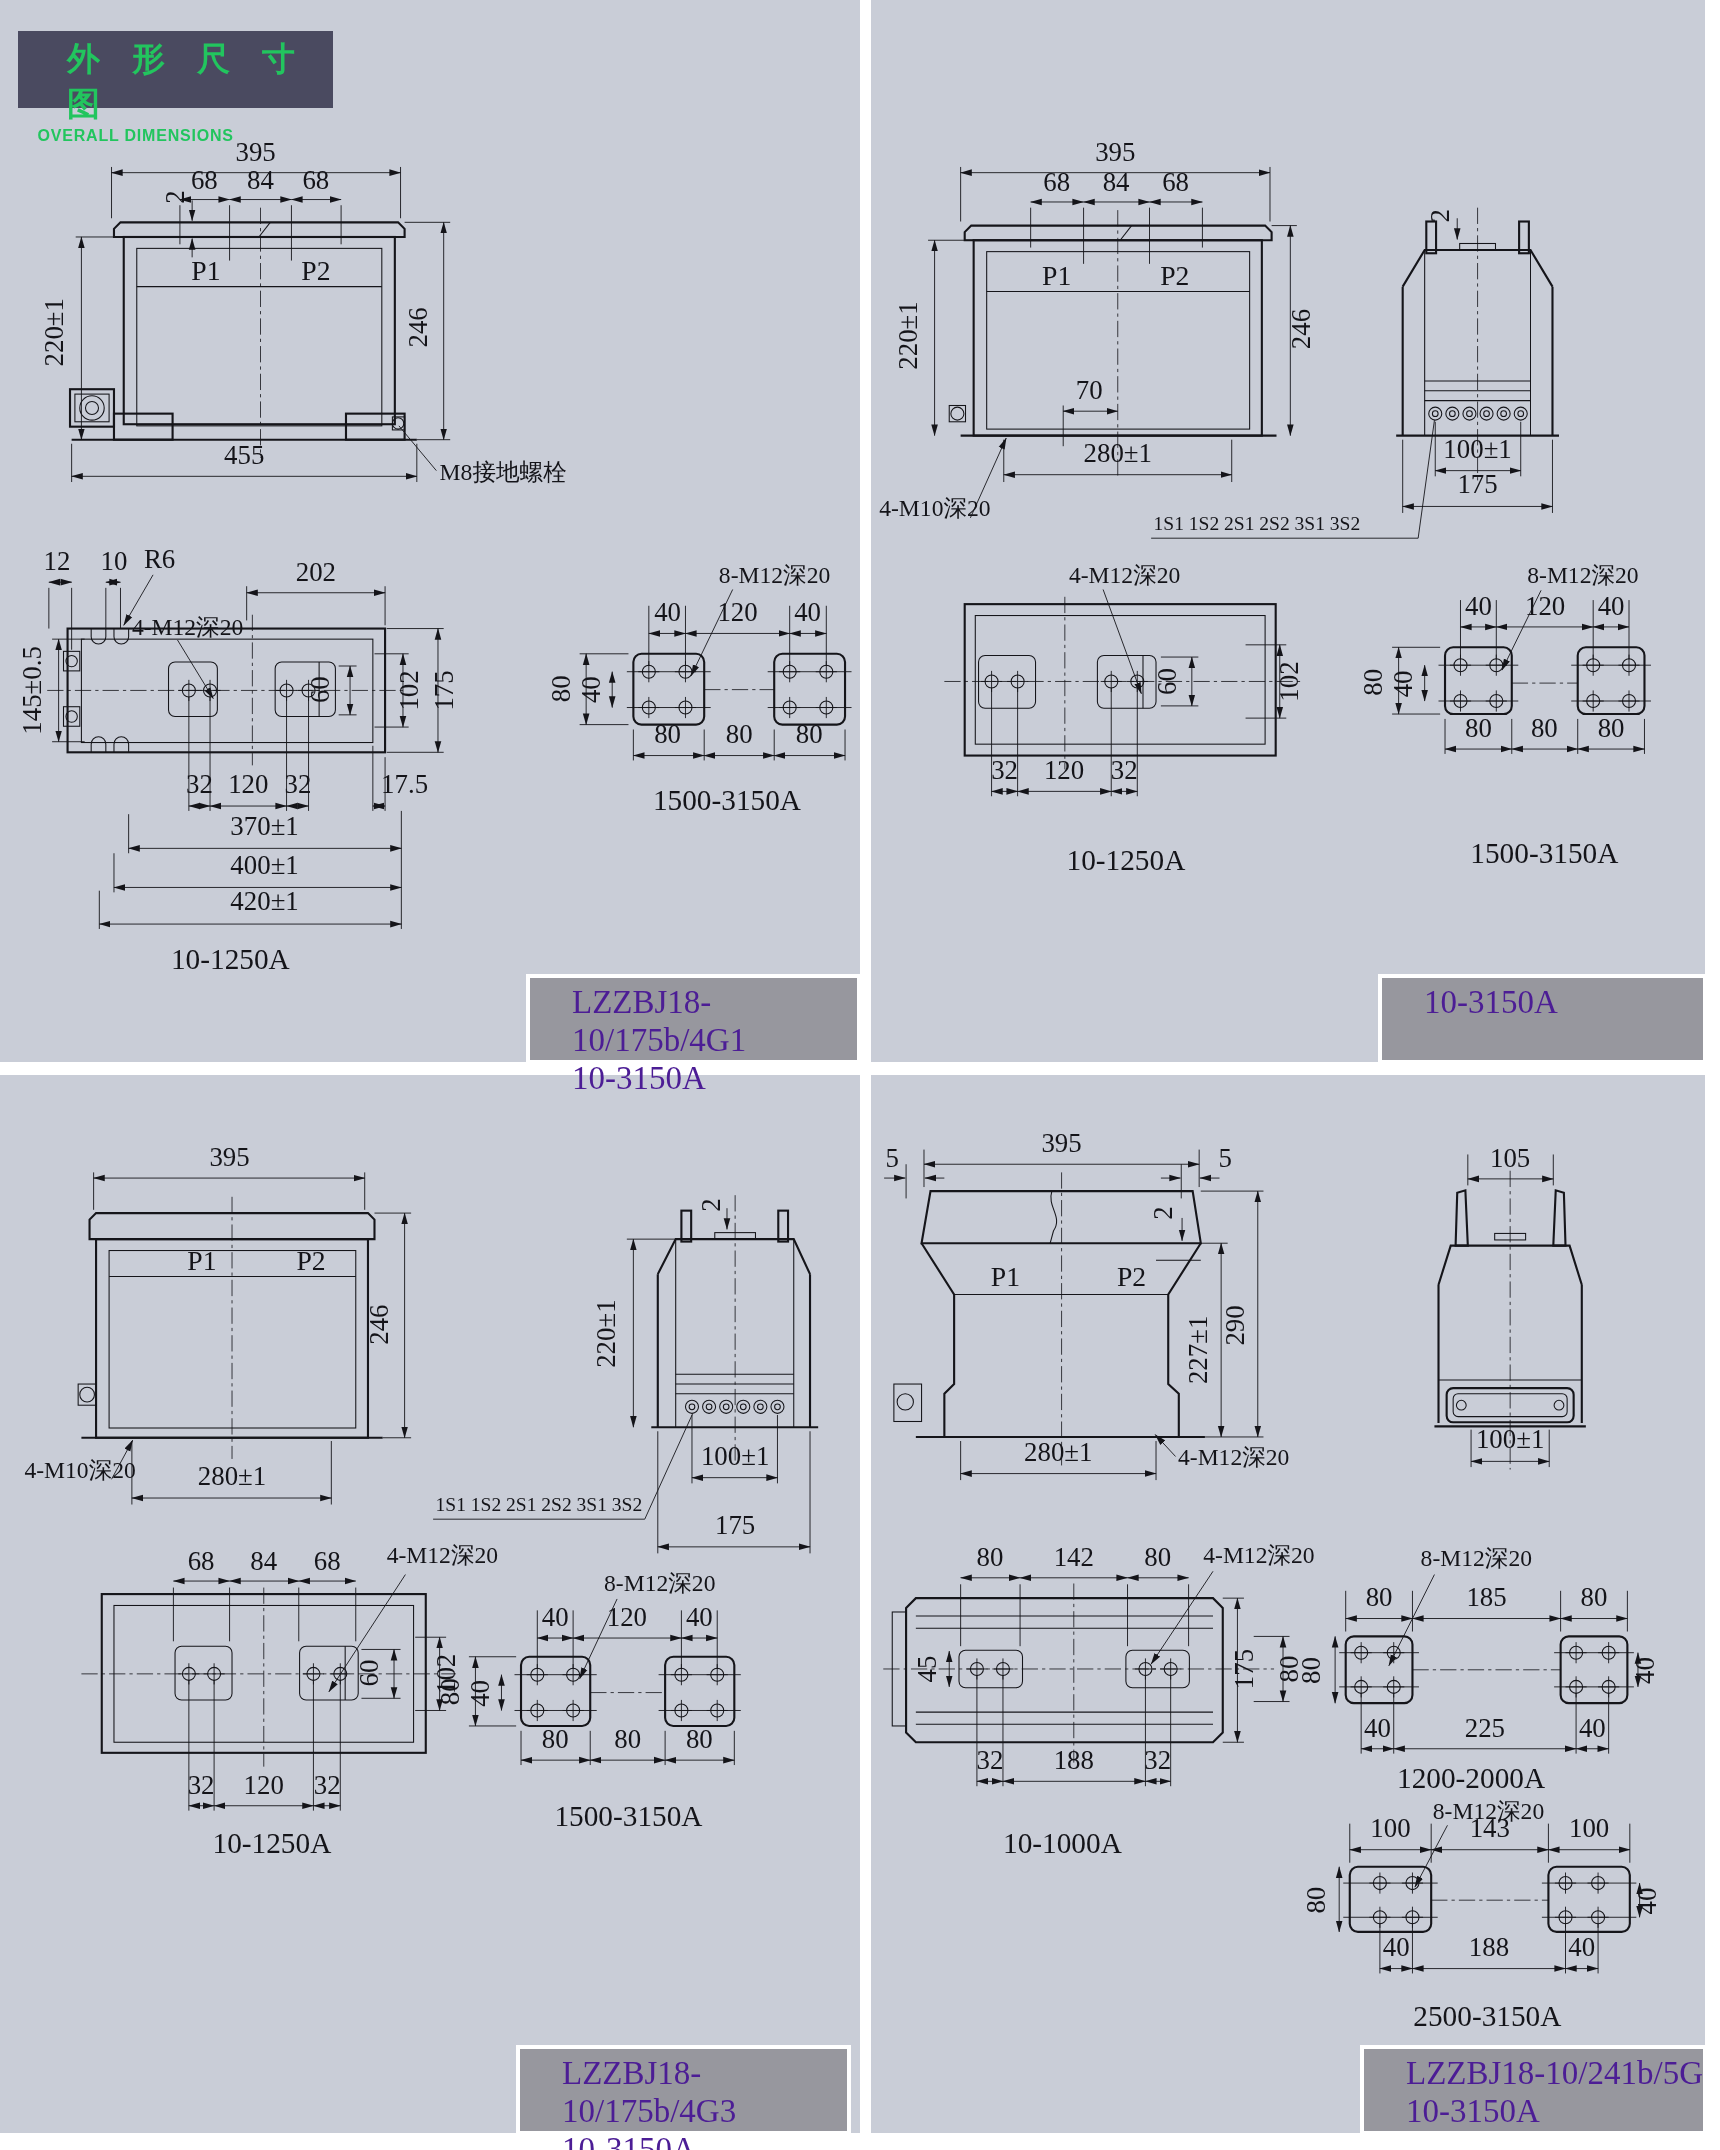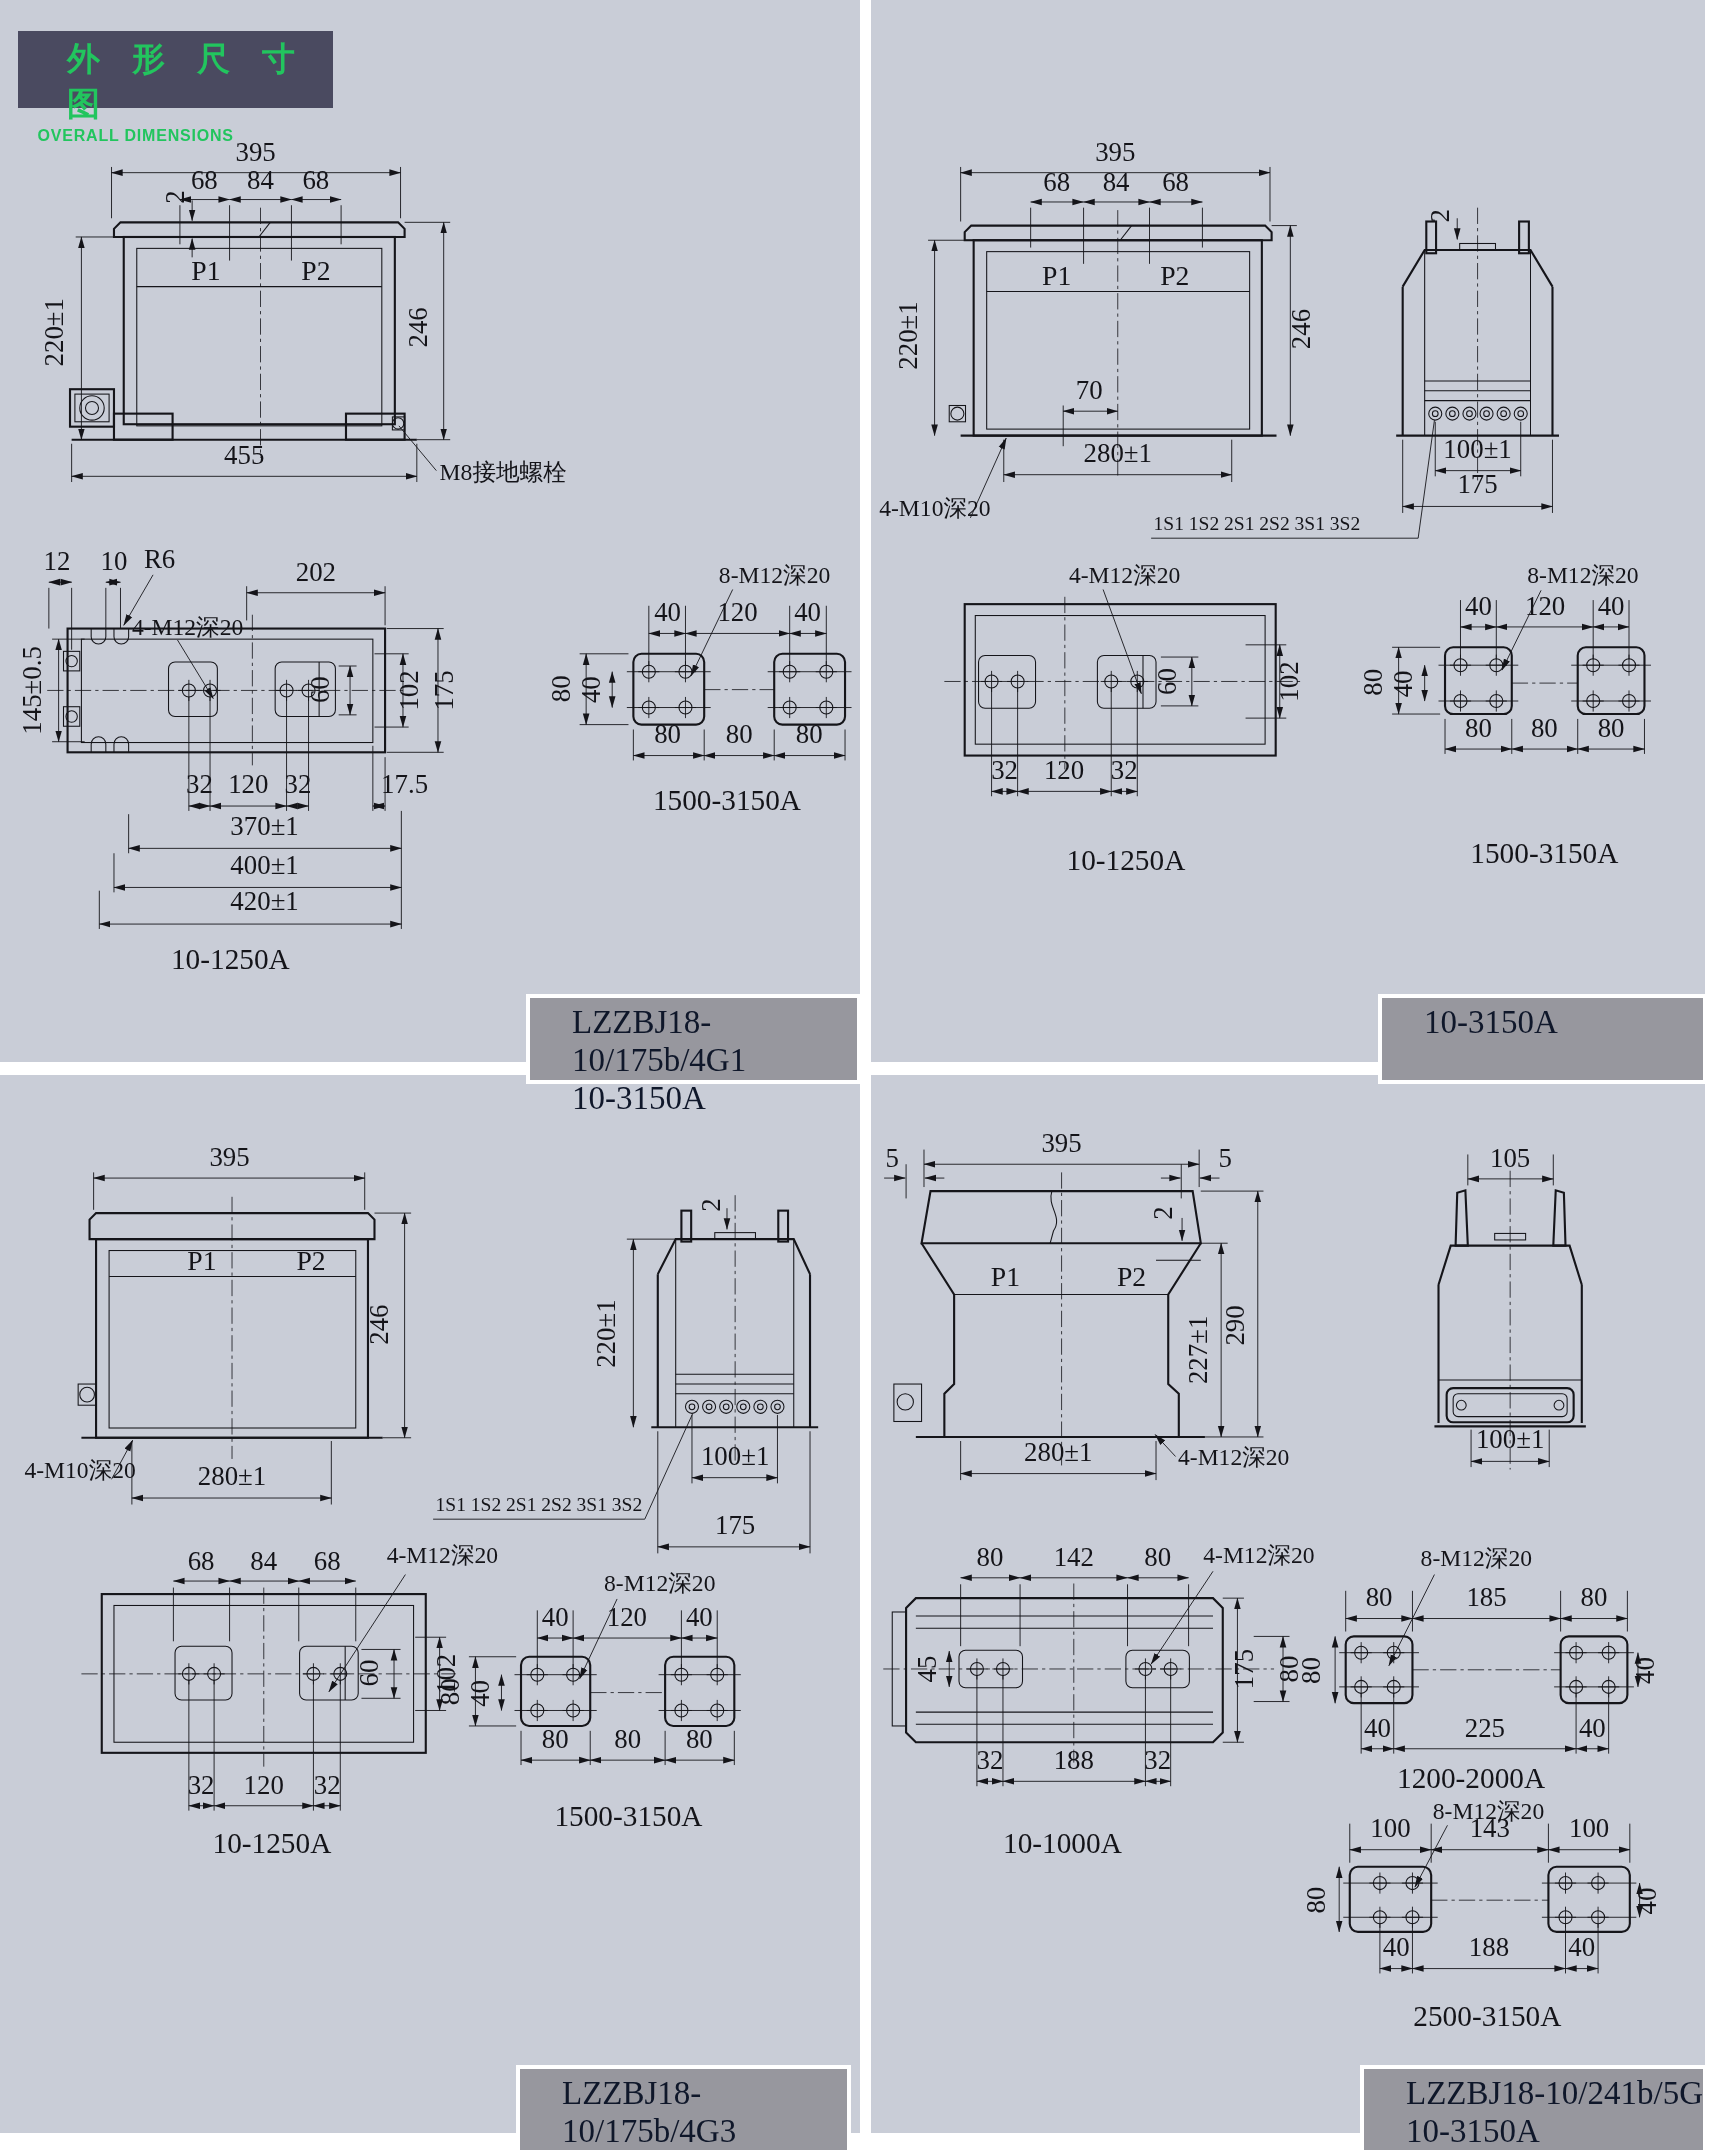--- a/index.html
+++ b/index.html
@@ -18,22 +18,22 @@
   text{fill:#141419;}
   .t{font-size:33px;text-anchor:middle;font-family:"Liberation Serif",serif;}
   .cap{font-size:36px;text-anchor:middle;font-family:"Liberation Serif",serif;}
   .lb{font-size:29px;text-anchor:start;font-family:"Liberation Serif",serif;}
   .pp{font-size:34px;text-anchor:middle;font-family:"Liberation Serif",serif;}
   .tm{font-size:24px;text-anchor:start;font-family:"Liberation Serif",serif;}
   .hdr{position:absolute;left:18px;top:19px;width:315px;height:77px;background:#4a4a60;color:#22c55e;
        font-family:"Liberation Sans",sans-serif;margin-top:12px;}
   .hdr .zh{font-size:33px;font-weight:bold;letter-spacing:11.4px;padding:5.7px 0 0 49px;}
   .hdr .en{font-size:16px;font-weight:bold;letter-spacing:0.8px;padding:0 0 0 19.5px;}
-  .tblock{position:absolute;background:#97979e;border:4.1px solid #fff;color:#0f172a;
-          font-family:"Liberation Serif",serif;font-size:33px;line-height:38px;padding:4.9px 0 0 42px;box-sizing:border-box;margin-top:20px;}
+  .tblock{position:absolute;background:#97979e;border:4.1px solid #fff;color:#4c1d95;
+          font-family:"Liberation Serif",serif;font-size:33px;line-height:38px;padding:4.9px 0 0 42px;box-sizing:border-box;}
   #t1{left:526px;top:974px;width:335px;height:90px;}
   #t2{left:1378px;top:974px;width:329px;height:90px;}
   #t3{left:516px;top:2045px;width:335px;height:90px;}
   #t4{left:1360px;top:2045px;width:347px;height:90px;}
 </style>
 </head>
 <body>
 
 <div class="panel" id="panel1"></div>
 <div class="panel" id="panel2"></div>

